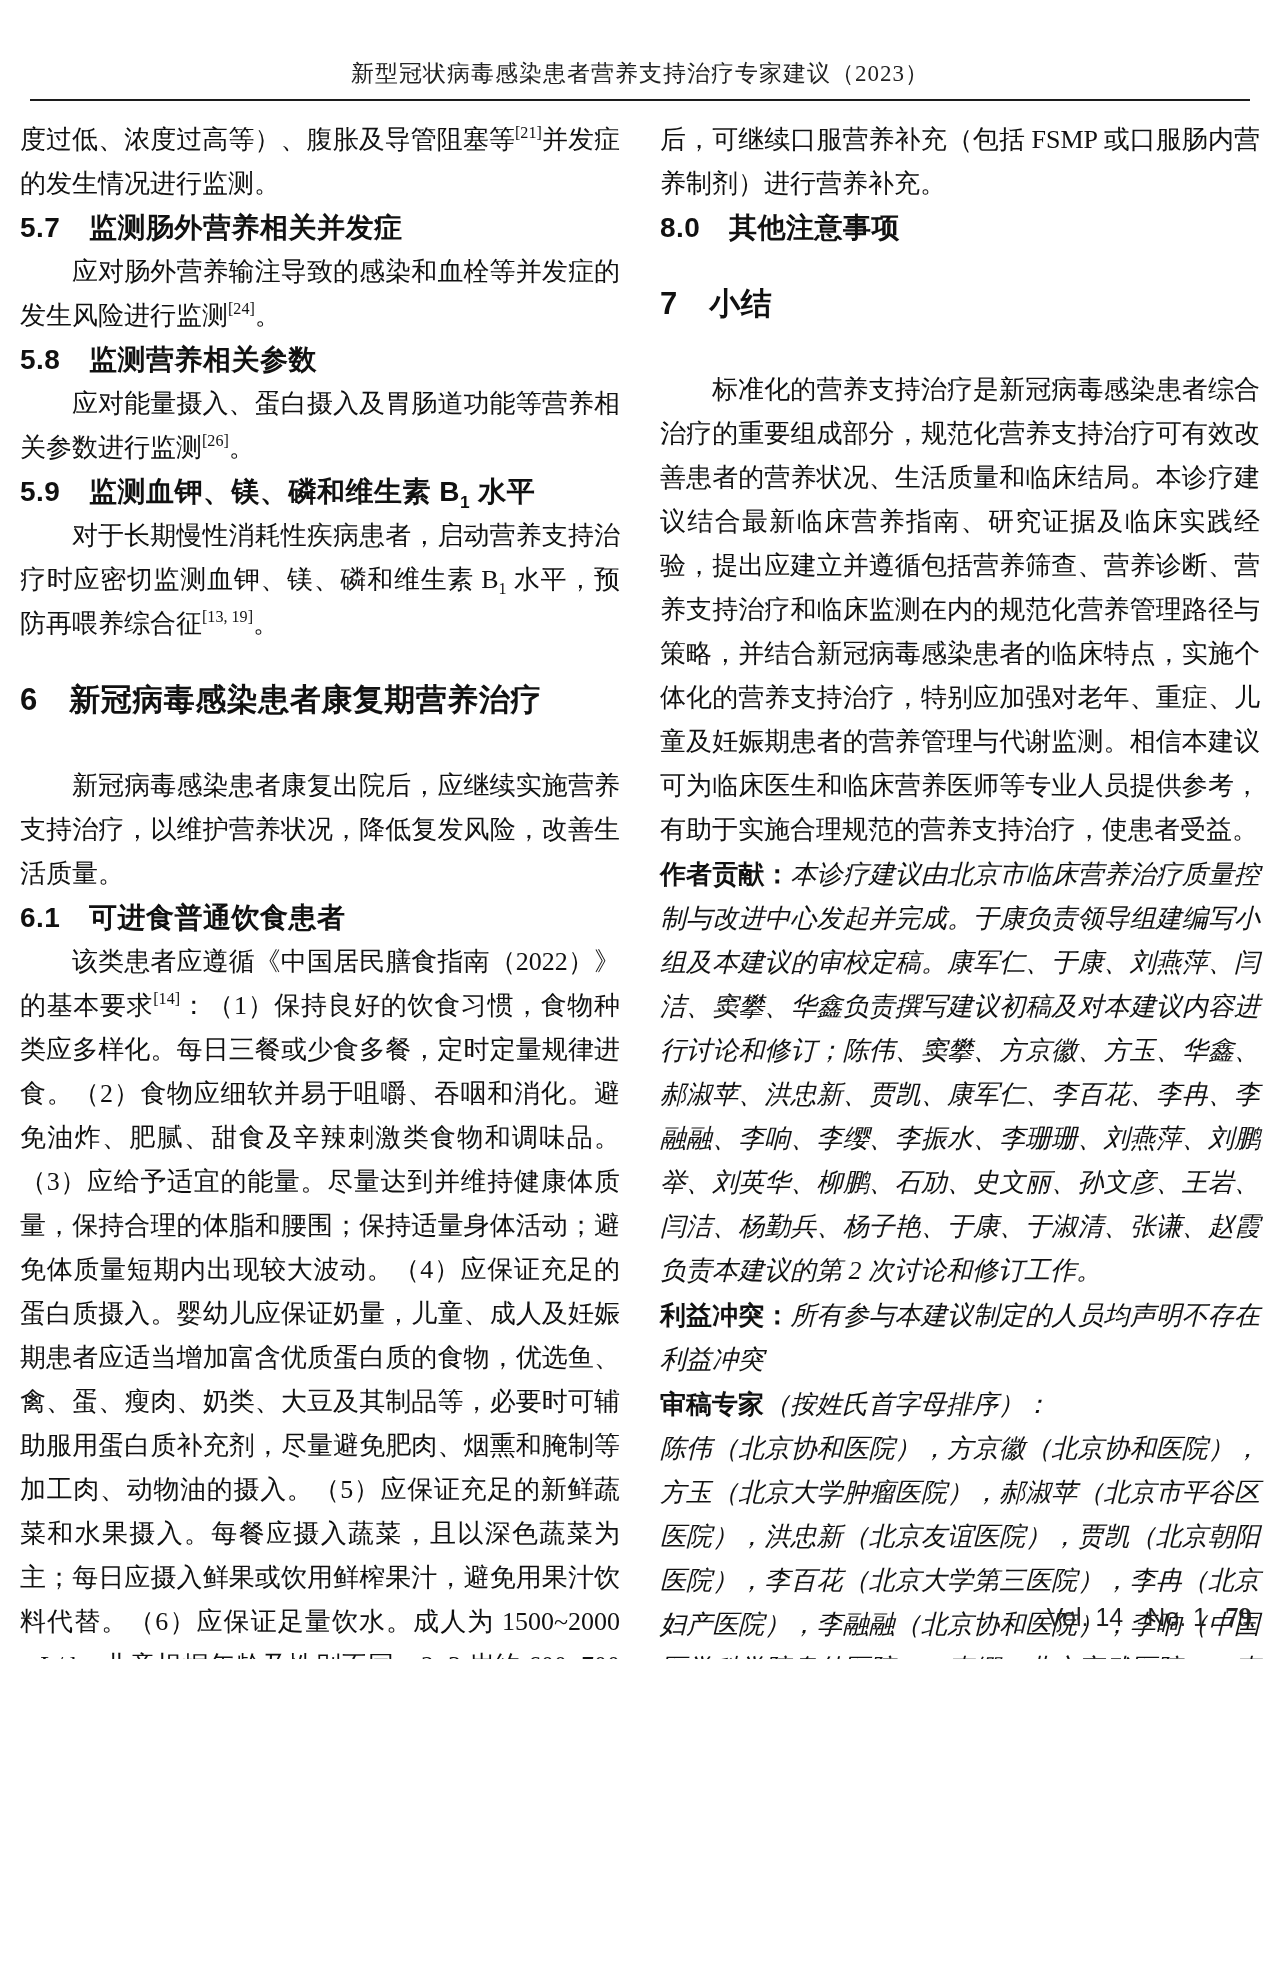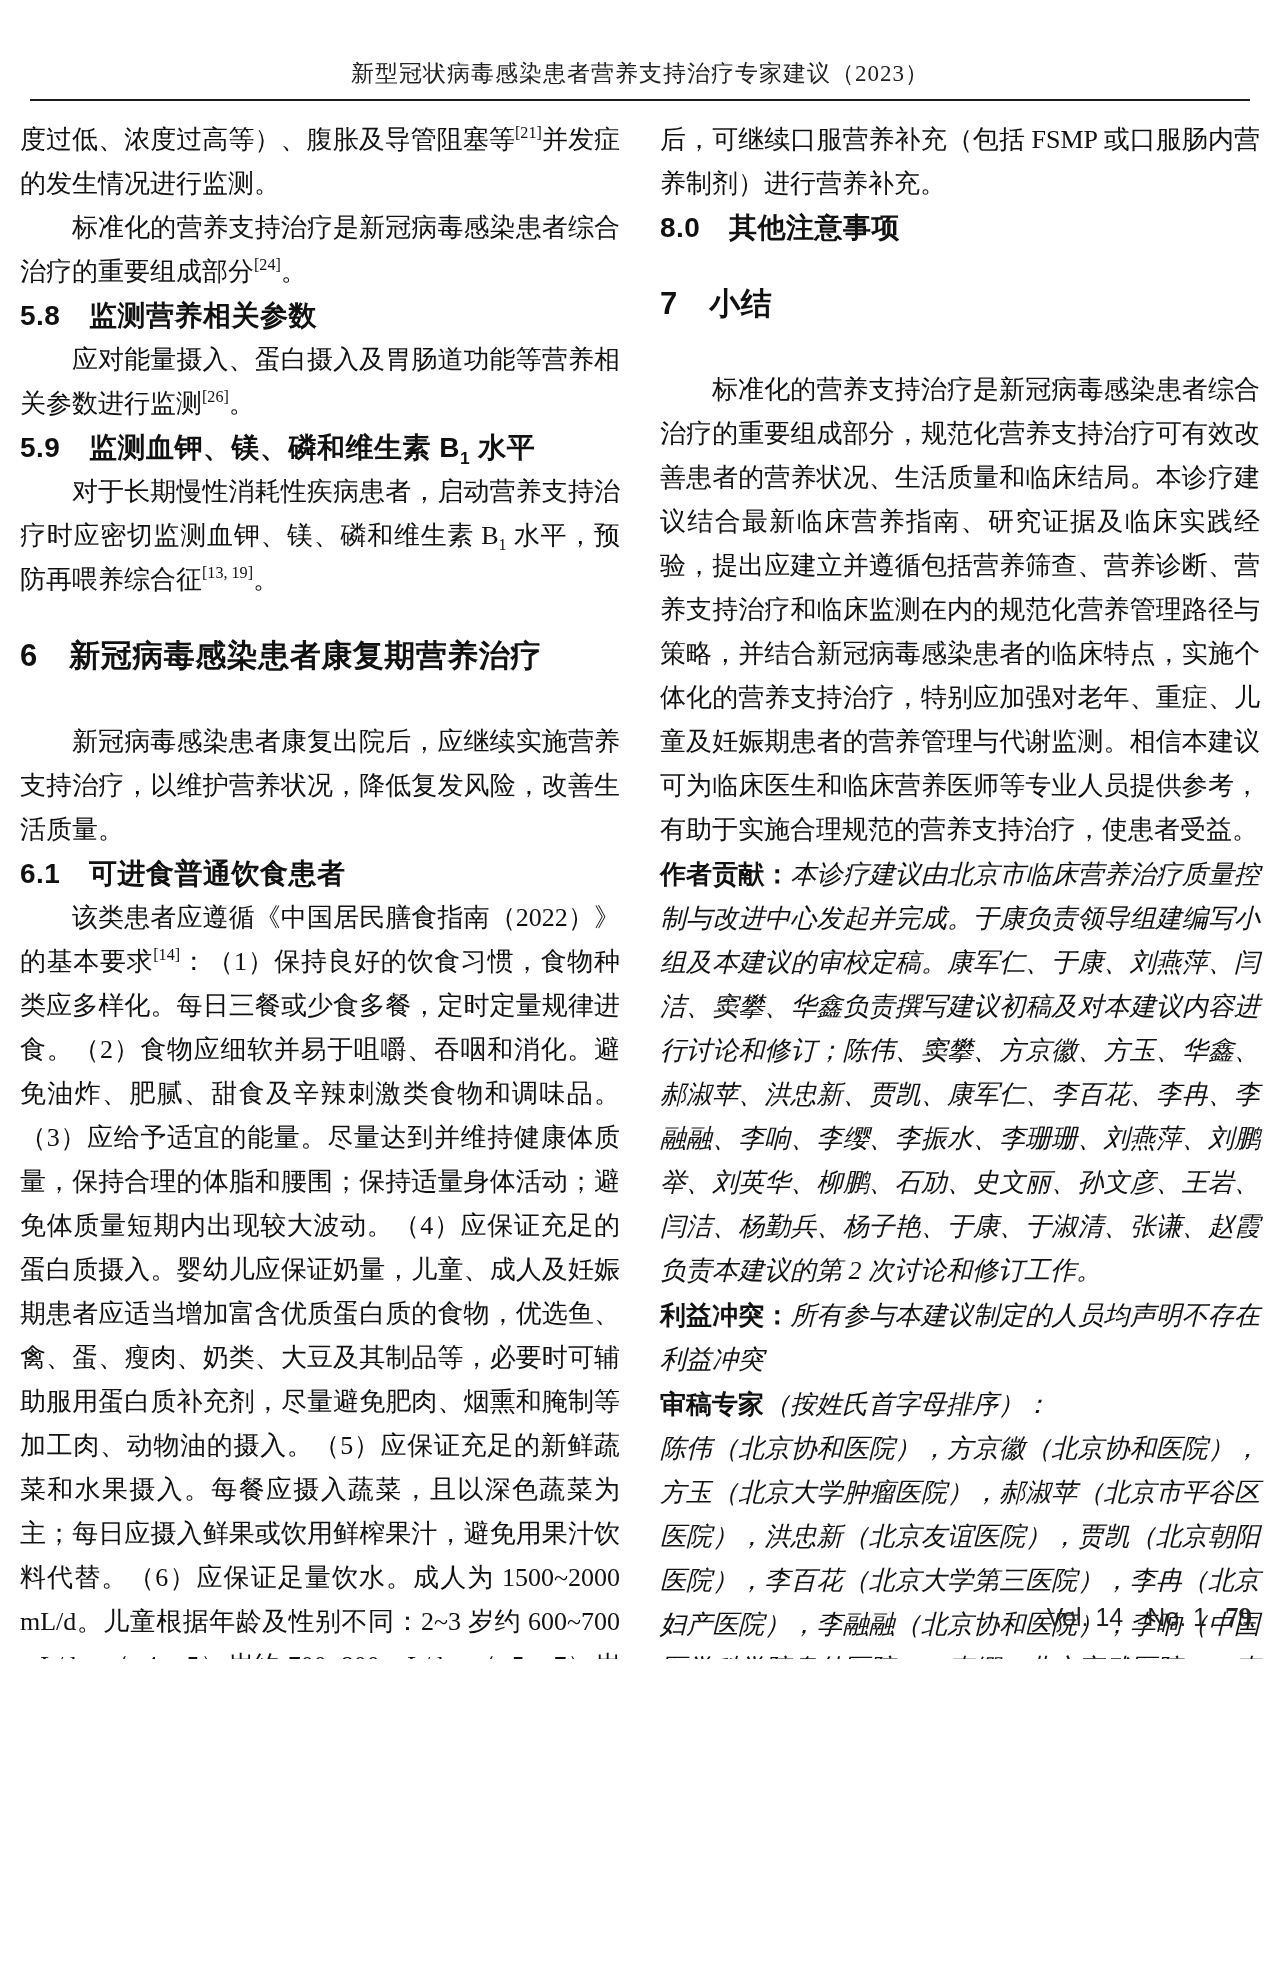--- a/index.html
+++ b/index.html
@@ -103,21 +103,22 @@
 <div id="page">
 
   <div class="runhead">
     <span class="title">新型冠状病毒感染患者营养支持治疗专家建议（2023）</span>
   </div>
   <div class="head-rule"></div>
 
   <div class="cols">
     <div class="col">
         <p class="blk p-cont"><span>度过低、浓度过高等）、腹胀及导管阻塞等</span><sup>[21]</sup><span>并发症的发生情况进行监测。</span></p>
-        <p class="blk p p"><span>标准化的营养支持治疗是新冠病毒感染患者综合治疗的重要组成部分</span><sup>[24]</sup><span>。</span></p>
+        <div class="blk h2"><span>5.7　监测肠外营养相关并发症</span></div>
+        <p class="blk p p"><span>应对肠外营养输注导致的感染和血栓等并发症的发生风险进行监测</span><sup>[24]</sup><span>。</span></p>
         <div class="blk h2"><span>5.8　监测营养相关参数</span></div>
         <p class="blk p p"><span>应对能量摄入、蛋白摄入及胃肠道功能等营养相关参数进行监测</span><sup>[26]</sup><span>。</span></p>
         <div class="blk h2"><span>5.9　监测血钾、镁、磷和维生素 B</span><sub>1</sub><span> 水平</span></div>
         <p class="blk p p"><span>对于长期慢性消耗性疾病患者，启动营养支持治疗时应密切监测血钾、镁、磷和维生素 B</span><sub>1</sub><span> 水平，预防再喂养综合征</span><sup>[13, 19]</sup><span>。</span></p>
         <div class="blk h1"><span>6　新冠病毒感染患者康复期营养治疗</span></div>
         <p class="blk p p"><span>新冠病毒感染患者康复出院后，应继续实施营养支持治疗，以维护营养状况，降低复发风险，改善生活质量。</span></p>
         <div class="blk h2"><span>6.1　可进食普通饮食患者</span></div>
         <p class="blk p p"><span>该类患者应遵循《中国居民膳食指南（2022）》的基本要求</span><sup>[14]</sup><span>：（1）保持良好的饮食习惯，食物种类应多样化。每日三餐或少食多餐，定时定量规律进食。（2）食物应细软并易于咀嚼、吞咽和消化。避免油炸、肥腻、甜食及辛辣刺激类食物和调味品。（3）应给予适宜的能量。尽量达到并维持健康体质量，保持合理的体脂和腰围；保持适量身体活动；避免体质量短期内出现较大波动。（4）应保证充足的蛋白质摄入。婴幼儿应保证奶量，儿童、成人及妊娠期患者应适当增加富含优质蛋白质的食物，优选鱼、禽、蛋、瘦肉、奶类、大豆及其制品等，必要时可辅助服用蛋白质补充剂，尽量避免肥肉、烟熏和腌制等加工肉、动物油的摄入。（5）应保证充足的新鲜蔬菜和水果摄入。每餐应摄入蔬菜，且以深色蔬菜为主；每日应摄入鲜果或饮用鲜榨果汁，避免用果汁饮料代替。（6）应保证足量饮水。成人为 1500~2000 mL/d。儿童根据年龄及性别不同：2~3 岁约 600~700 mL/d，（≥4~&lt;5）岁约 700~800 mL/d，（≥5~&lt;7）岁约 800 mL/d，7~10 岁约 1000 mL/d，11~13 岁男童 1300 mL/d、女童 1100 mL/d，14~17 岁男童 1400 mL/d、女童 1200 mL/d。少量多次规律饮水。尽量选择白开水或淡茶水，不喝或少喝含糖饮料。避免饮酒。</span></p>
       </div>
     <div class="col">

